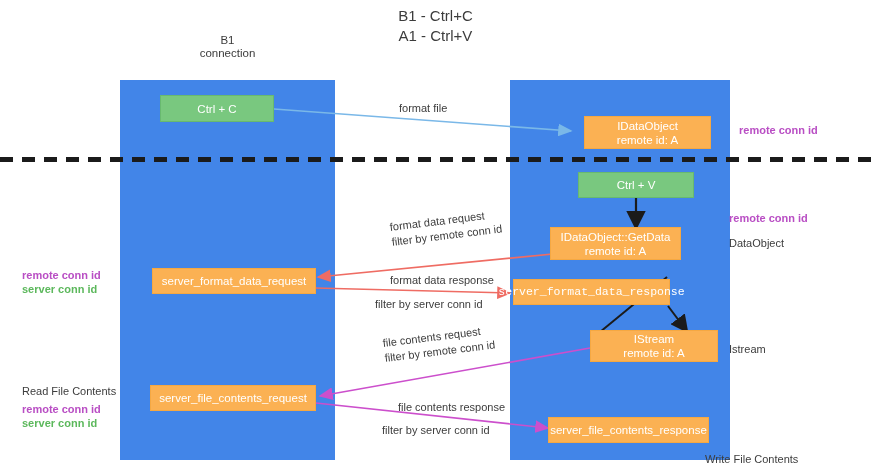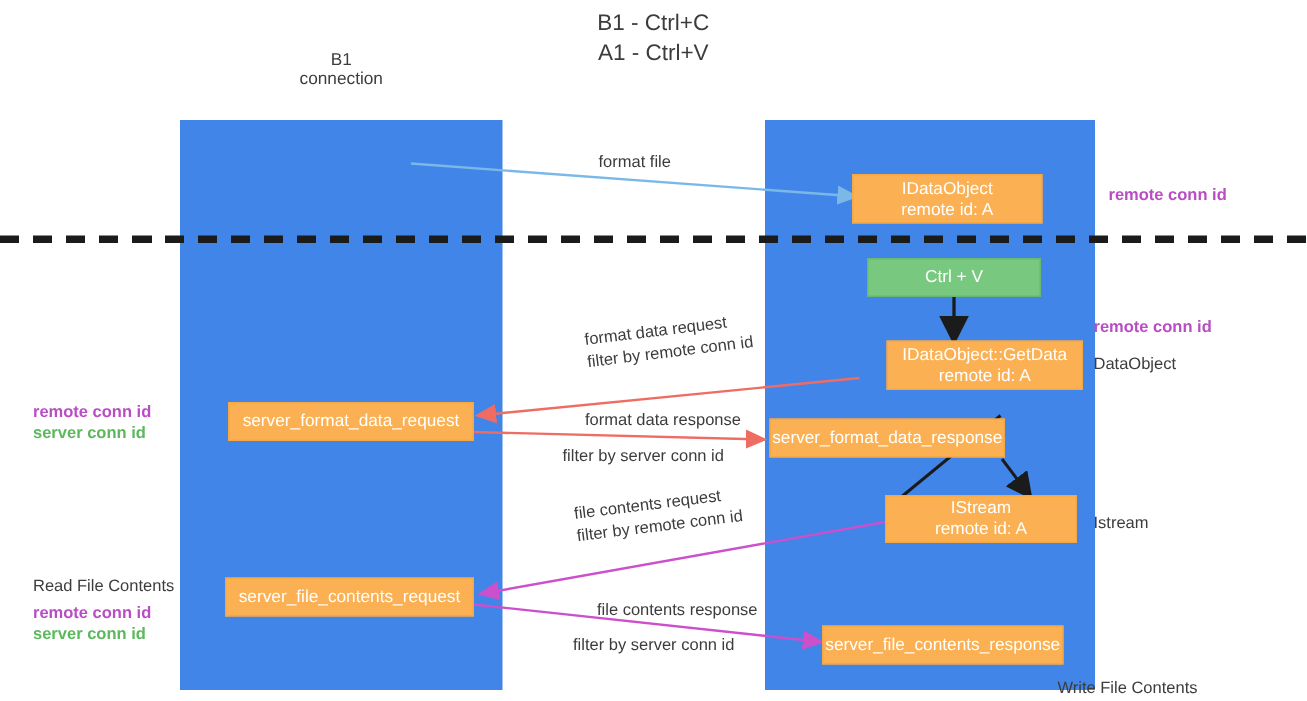--- a/index.html
+++ b/index.html
@@ -90,40 +90,43 @@
     <path d="M667,277 L600,332" stroke="#1b1b1b" stroke-width="2" fill="none"></path>
     <path d="M668,306 L686,330" stroke="#1b1b1b" stroke-width="2" fill="none" marker-end="url(#ar-blk)"></path>
 
     <path d="M590,348 L320,396" stroke="#cc4fcc" stroke-width="1.6" fill="none" marker-end="url(#ar-mag)"></path>
 
     <path d="M316,403 L548,428" stroke="#cc4fcc" stroke-width="1.6" fill="none" marker-end="url(#ar-mag)"></path>
   </svg>
 
   <div class="dashed"></div>
 
+  <div class="node green" style="left:160px;top:95px;width:114px;height:27px;">
+    <span class="l1">Ctrl + C</span>
+  </div>
 
-  <div class="node orange" style="left:568px;top:116px;width:127px;height:33px;">
+  <div class="node orange" style="left:584px;top:116px;width:127px;height:33px;">
     <span class="l1">IDataObject</span>
     <span class="l2">remote id: A</span>
   </div>
 
   <div class="node green" style="left:578px;top:172px;width:116px;height:26px;">
     <span class="l1">Ctrl + V</span>
   </div>
 
-  <div class="node orange" style="left:591px;top:227px;width:131px;height:33px;">
+  <div class="node orange" style="left:550px;top:227px;width:131px;height:33px;">
     <span class="l1">IDataObject::GetData</span>
     <span class="l2">remote id: A</span>
   </div>
 
   <div class="node orange" style="left:152px;top:268px;width:164px;height:26px;">
     <span class="l1">server_format_data_request</span>
   </div>
 
-  <div class="node orange" style="left:513px;top:279px;width:157px;height:26px;">
+  <div class="node orange" style="left:513px;top:279px;width:157px;height:26px;font-family:Liberation Mono, monospace;">
     <span class="l1">server_format_data_response</span>
   </div>
 
   <div class="node orange" style="left:590px;top:330px;width:128px;height:32px;">
     <span class="l1">IStream</span>
     <span class="l2">remote id: A</span>
   </div>
 
   <div class="node orange" style="left:150px;top:385px;width:166px;height:26px;">
     <span class="l1">server_file_contents_request</span>

